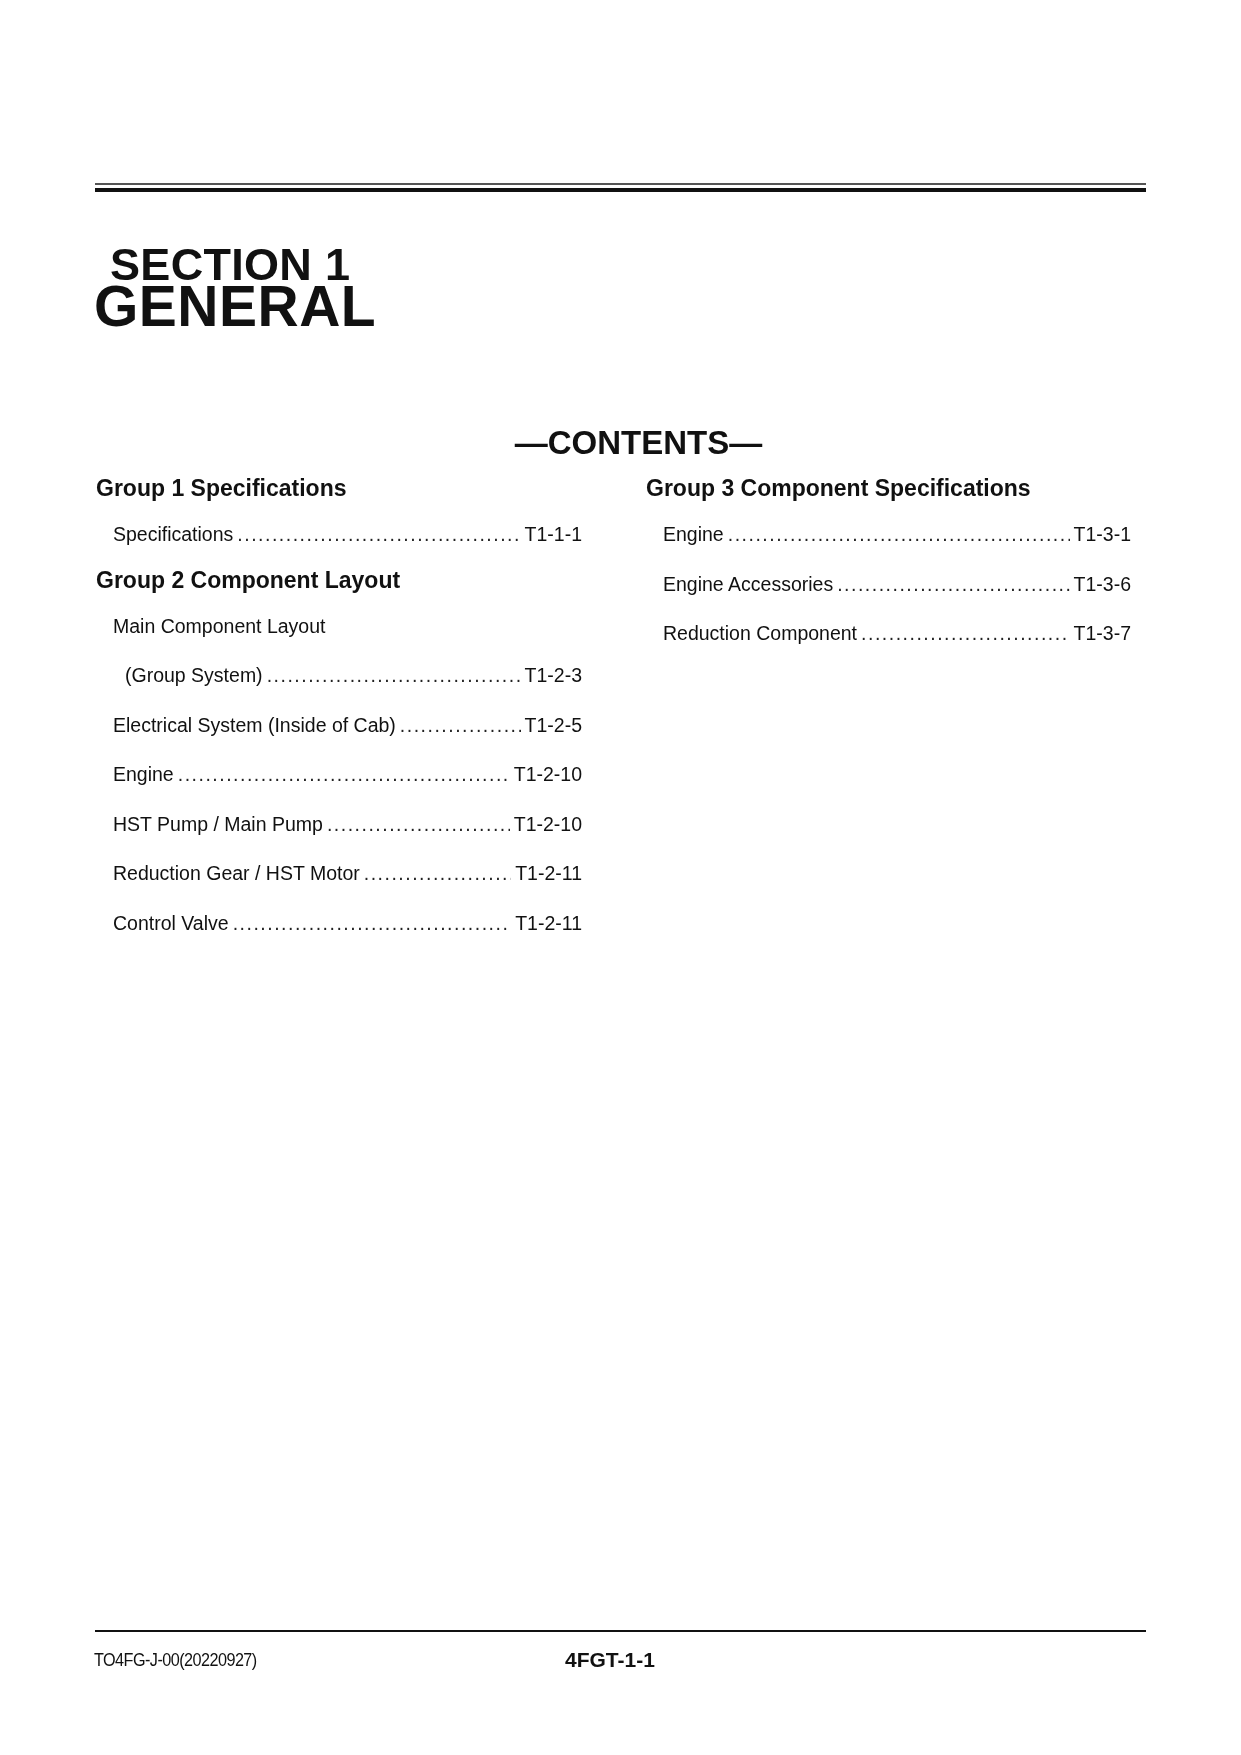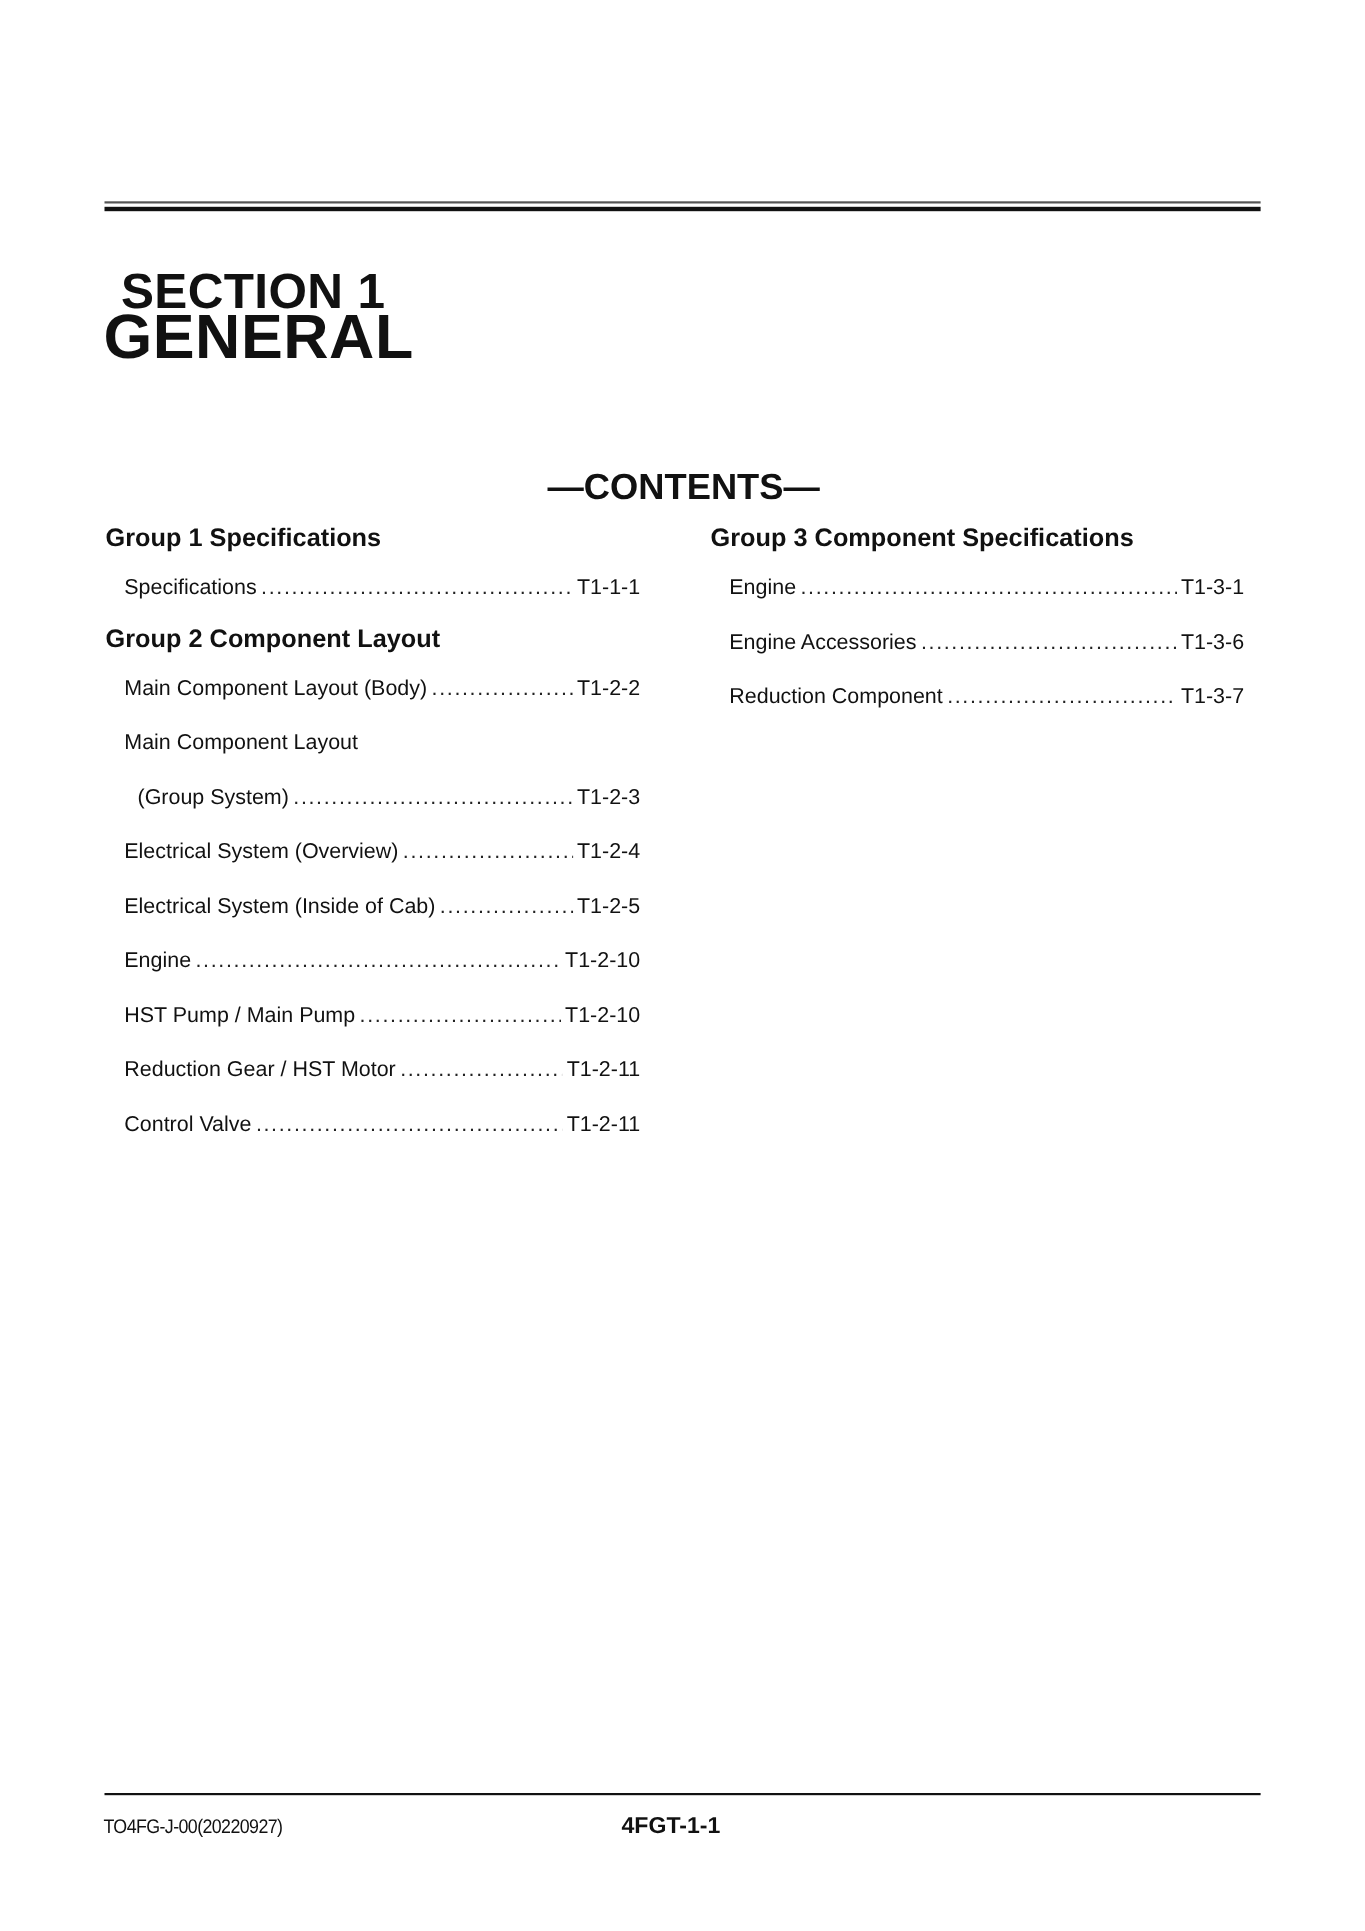--- a/index.html
+++ b/index.html
@@ -15,21 +15,21 @@
   }
   .section-title {
     position: absolute; left: 94px; top: 276px; margin: 0;
     font-weight: bold; font-size: 57px; line-height: 60px; letter-spacing: 0.5px; text-align: center;
   }
   .contents-title {
     position: absolute; left: 0; width: 1241px; top: 424px; text-align: center;
     font-weight: bold; font-size: 33px; line-height: 38px; margin: 0;
     padding-left: 0;
   }
-  .contents-title span { display: inline-block; margin-left: 0; position: relative; left: 1px; }
+  .contents-title span { display: inline-block; margin-left: 0; position: relative; left: 18px; }
   .col { position: absolute; }
   .col-left { left: 96px; top: 474px; width: 486px; }
   .col-right { left: 646px; top: 474px; width: 485px; }
   .group-heading {
     font-weight: bold; font-size: 23px; line-height: 28px; margin: 0 0 7px 0; white-space: nowrap;
   }
   .group + .group { margin-top: 14px; }
   .entry {
     display: flex; align-items: baseline; font-size: 19.5px; line-height: 33.5px;
     padding-left: 17px; white-space: nowrap; margin-top: 16px;
@@ -71,38 +71,28 @@
     <div class="group-heading">Group 1 Specifications</div>
     <div class="entry">
       <span class="label">Specifications</span>
       <span class="leader"></span>
       <span class="page">T1-1-1</span>
     </div>
   </div>
 
   <div class="group">
     <div class="group-heading">Group 2 Component Layout</div>
-    <div class="entry">
-      <span class="label">Main Component Layout (Body)</span>
-      <span class="leader"></span>
-      <span class="page">T1-2-2</span>
-    </div>
     <div class="entry no-page">
       <span class="label">Main Component Layout</span>
 
     </div>
     <div class="entry indent2">
       <span class="label">(Group System)</span>
       <span class="leader"></span>
       <span class="page">T1-2-3</span>
-    </div>
-    <div class="entry">
-      <span class="label">Electrical System (Overview)</span>
-      <span class="leader"></span>
-      <span class="page">T1-2-4</span>
     </div>
     <div class="entry">
       <span class="label">Electrical System (Inside of Cab)</span>
       <span class="leader"></span>
       <span class="page">T1-2-5</span>
     </div>
     <div class="entry">
       <span class="label">Engine</span>
       <span class="leader"></span>
       <span class="page">T1-2-10</span>

